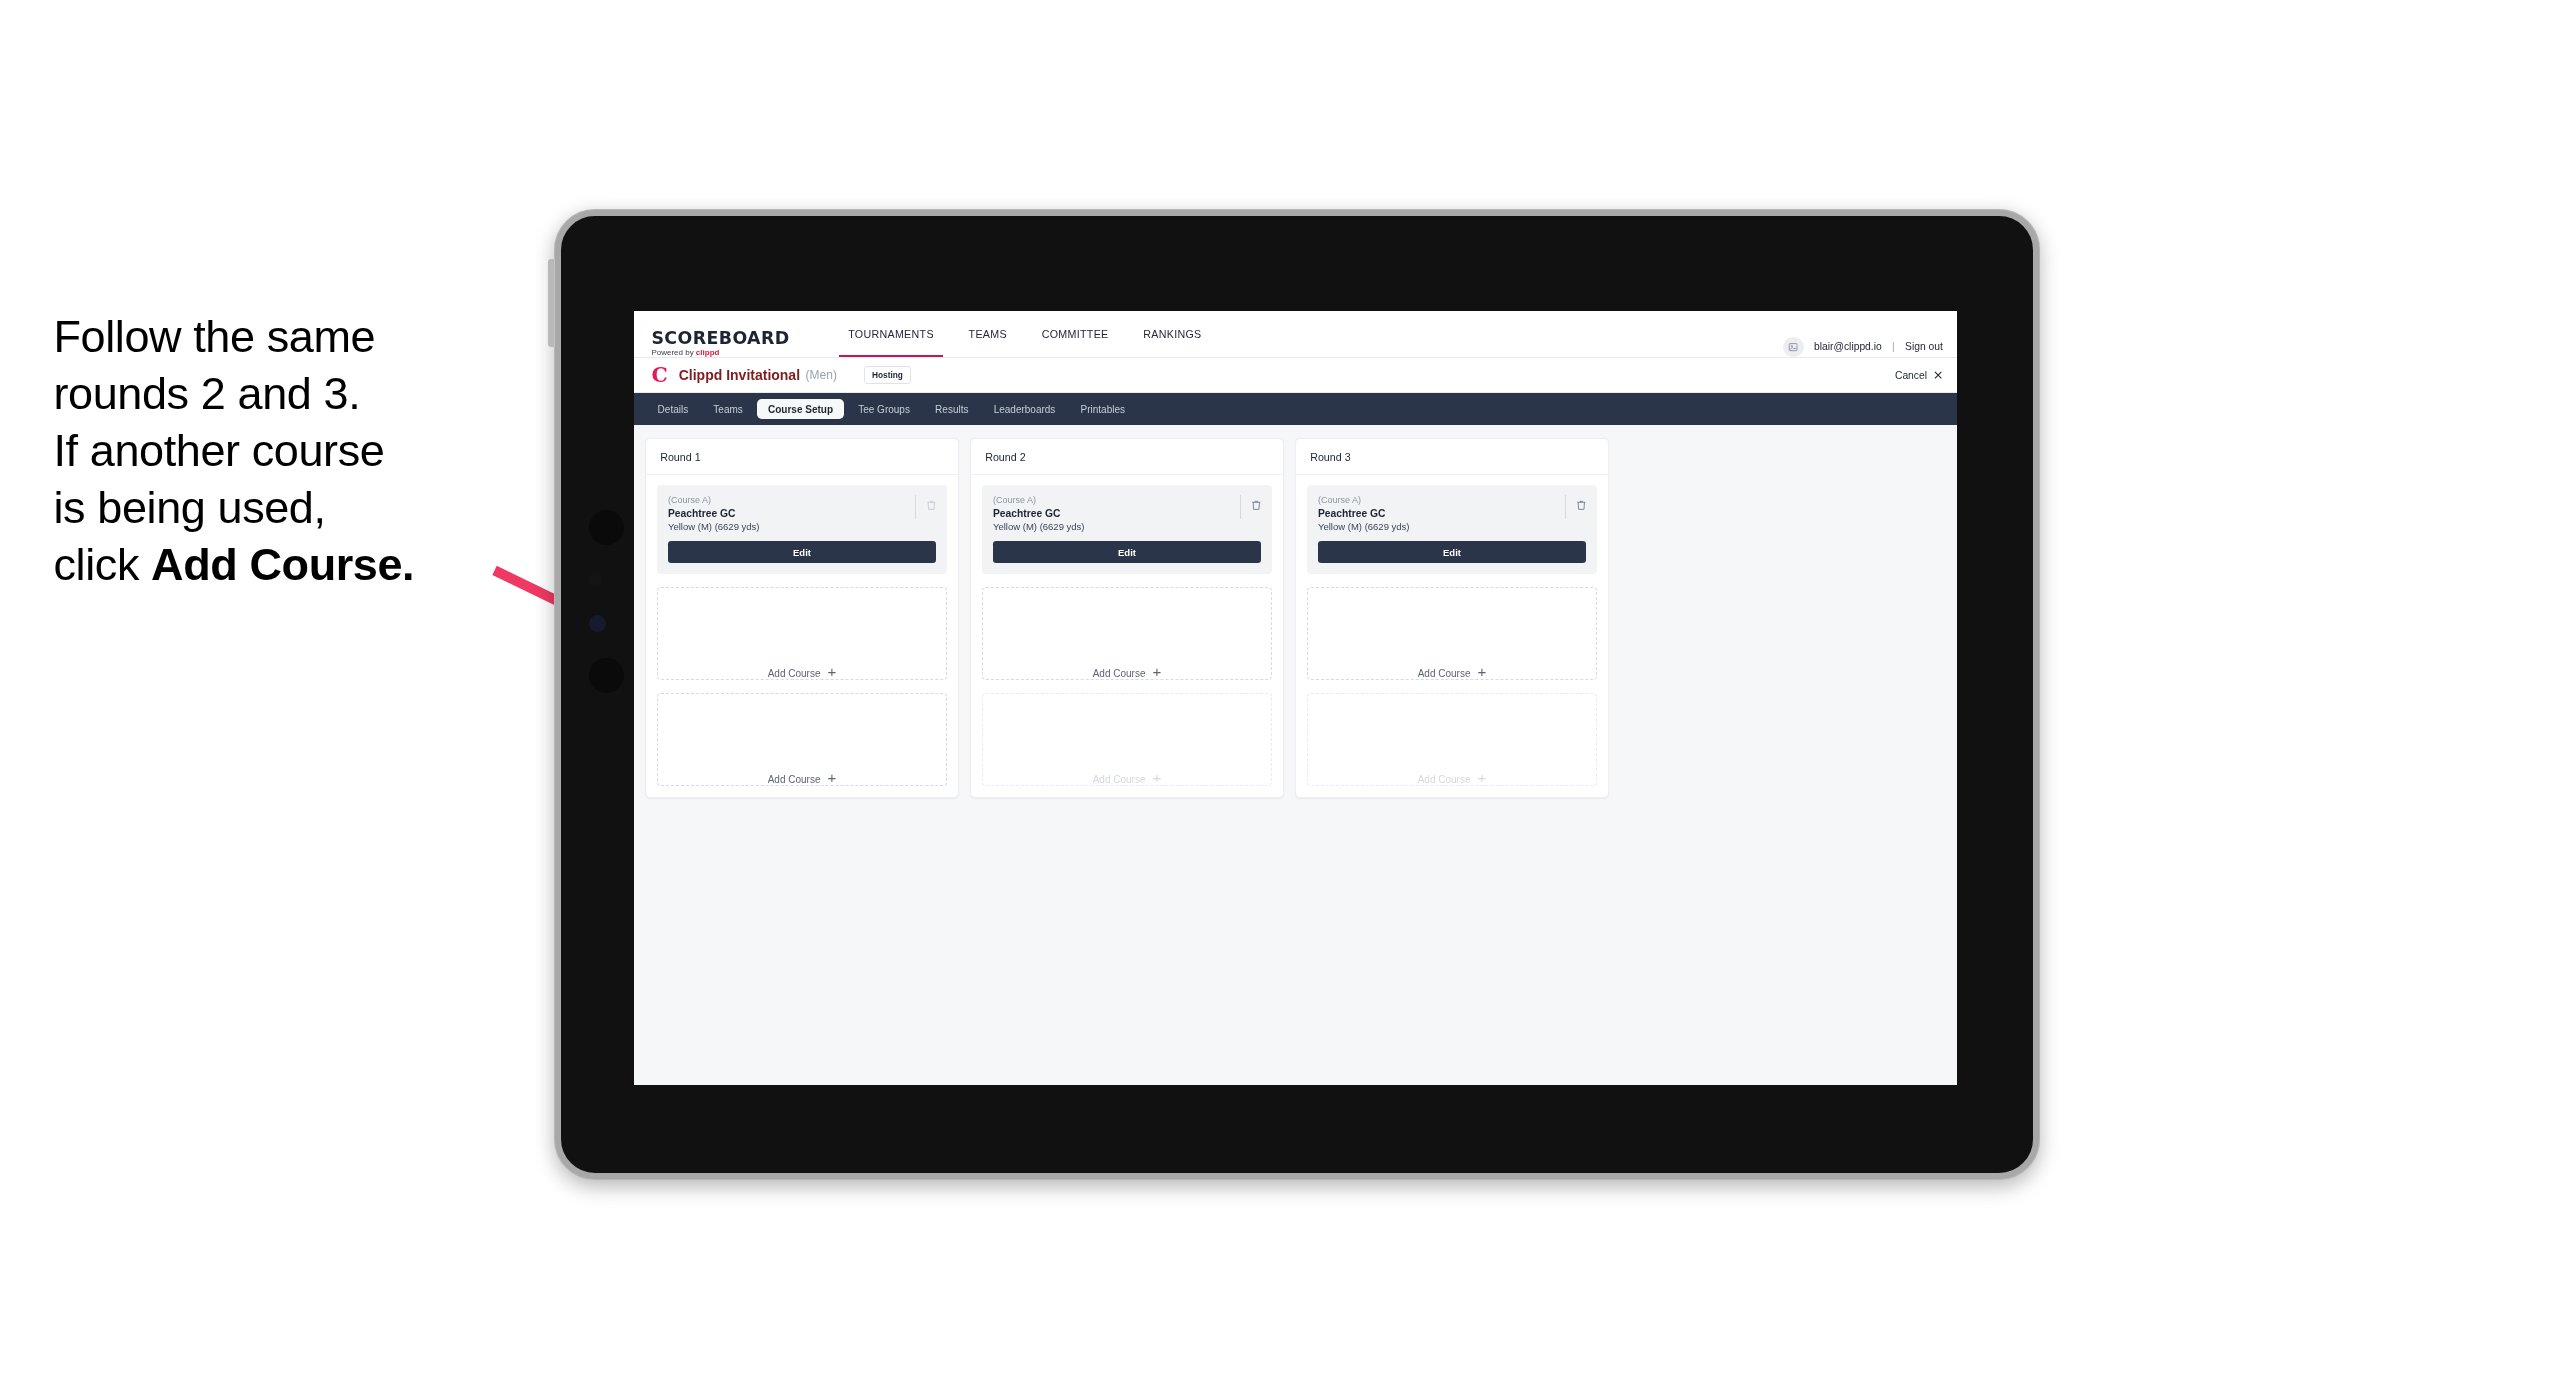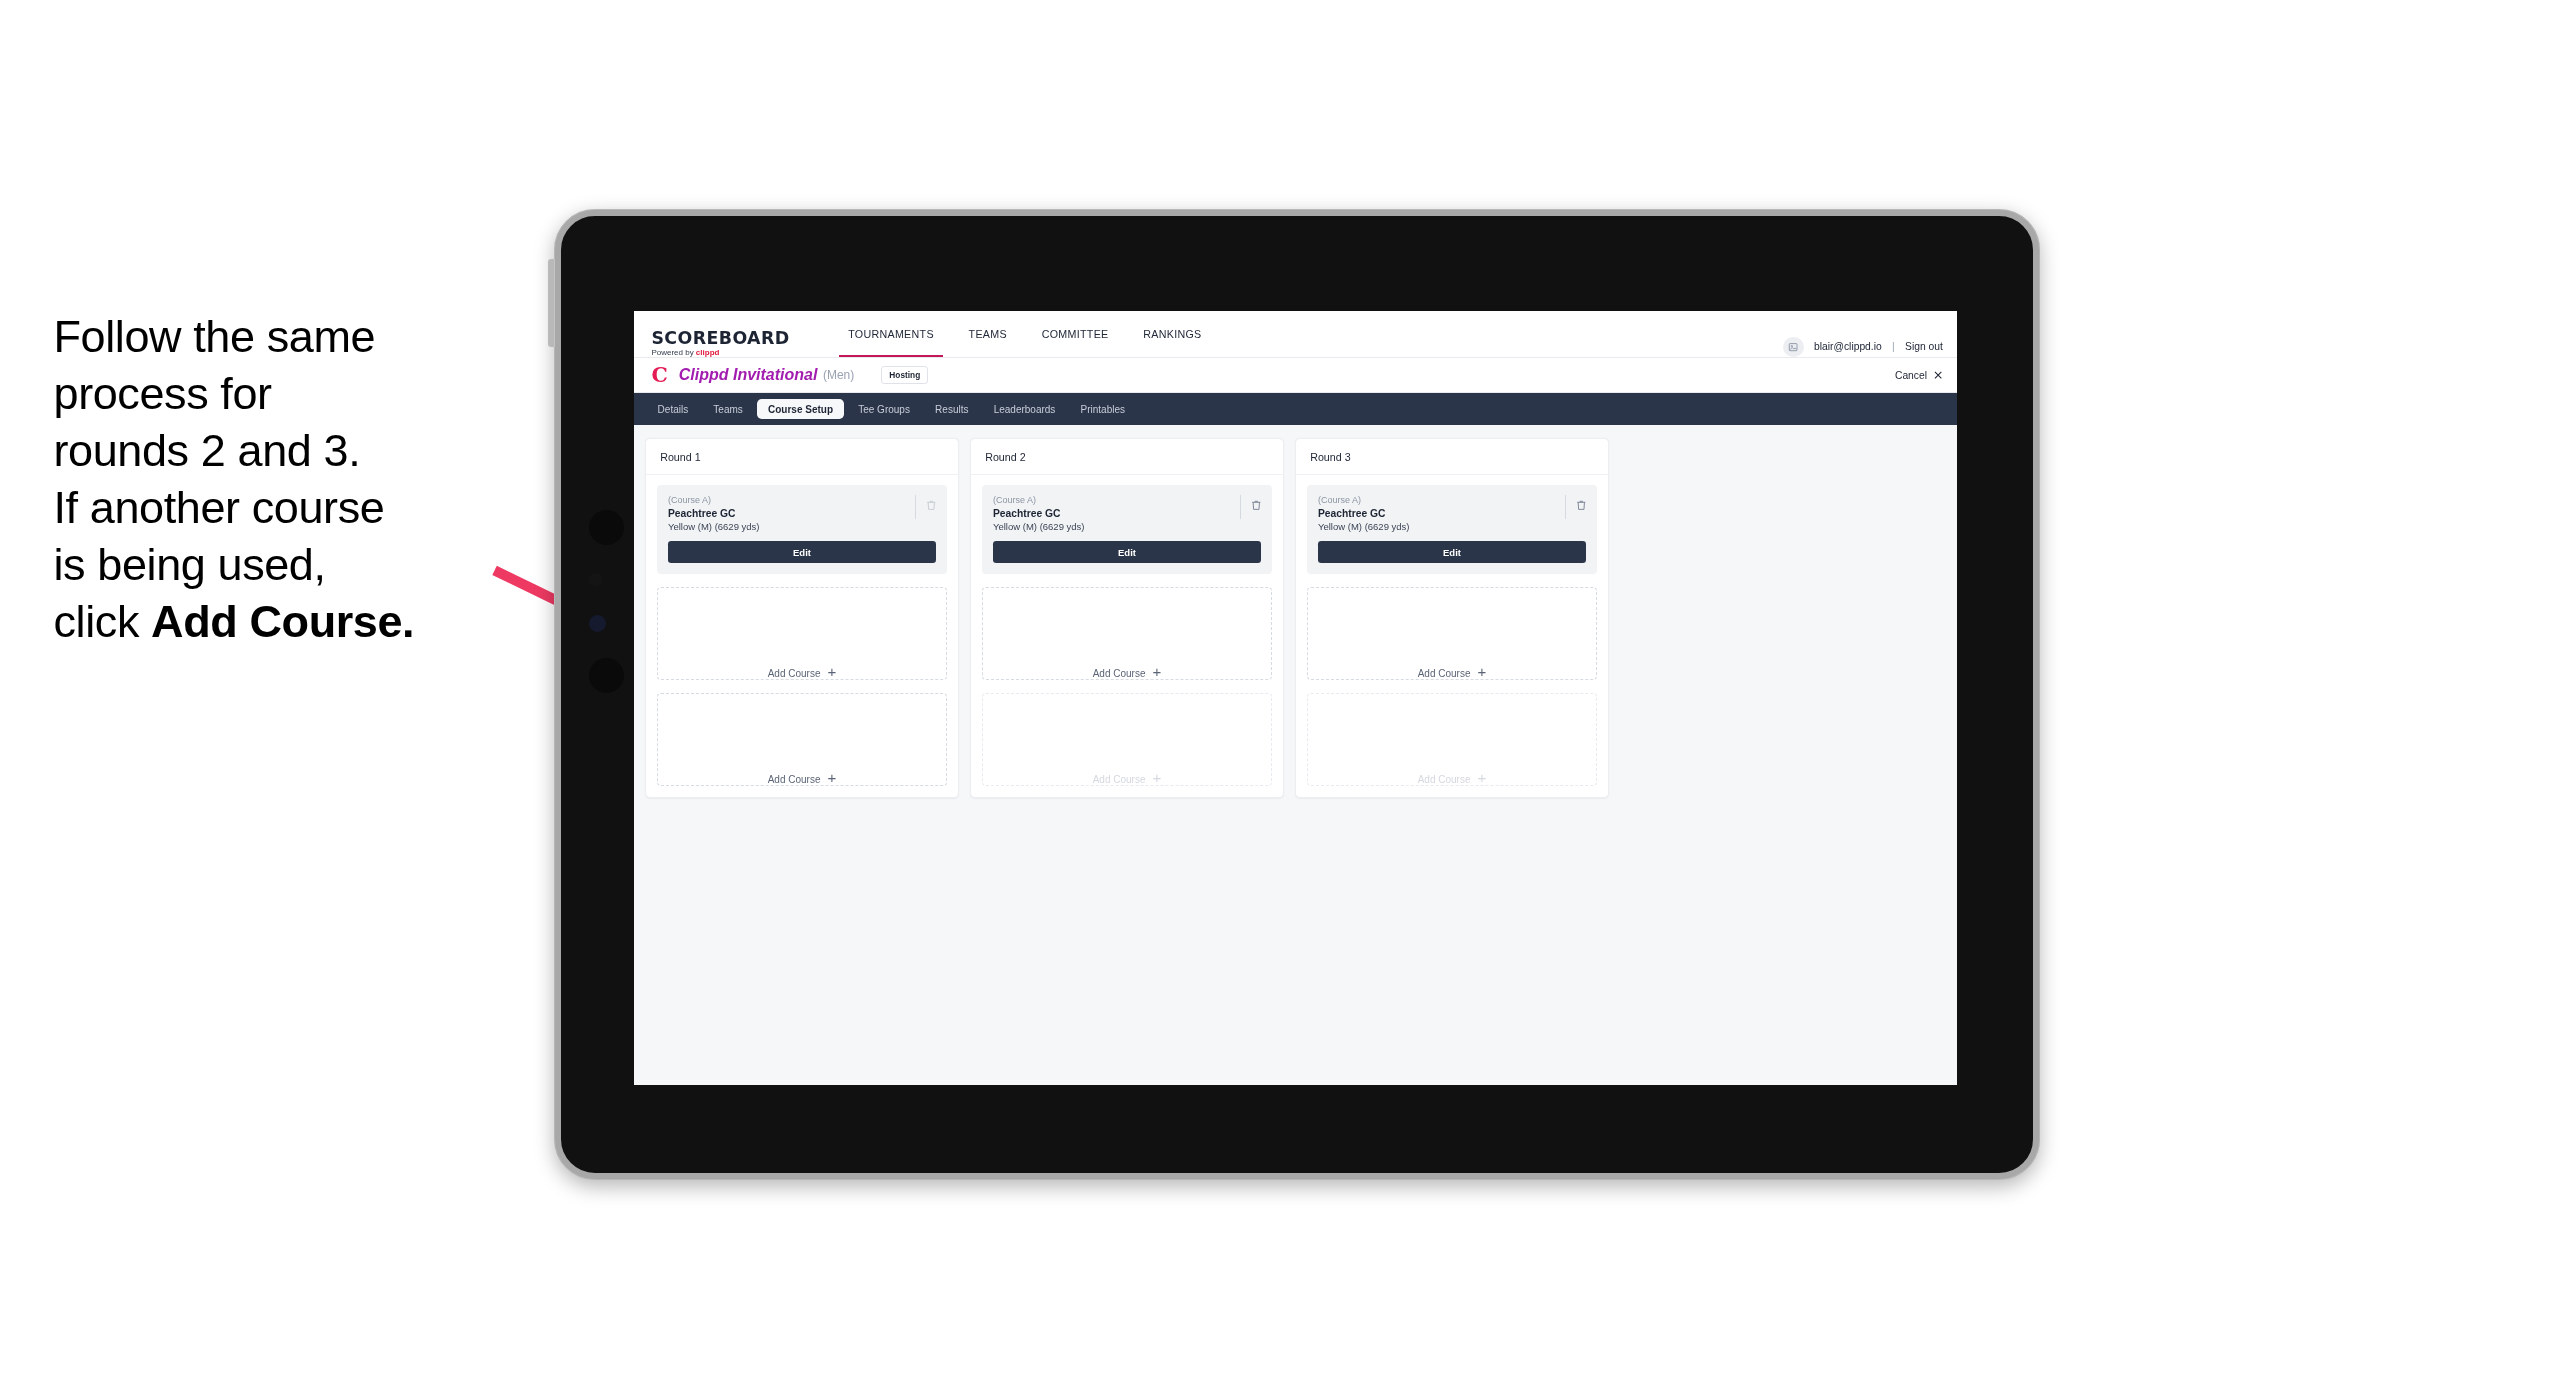--- a/index.html
+++ b/index.html
@@ -97,21 +97,21 @@
   
   .titlebar {
     height: 36px; background:#fff; border-top:0.8px solid #e8eaee;
     display:flex; align-items:center; padding: 0 14.2px 0 17.4px;
     border-bottom:0.8px solid #e8eaee;
   }
   .c-logo {
     font-family:"DejaVu Serif", serif; font-weight:700; font-size:20.5px;
     color:#e31c55; line-height:20.5px; margin-right:11px;
   }
-  .t-name { font-size:16px; color:#a21caf; font-weight:600;font-style:italic; }
+  .t-name { font-size:14px; color:#7f1d1d; font-weight:600; }
   .t-gender { font-size:12px; color:#9aa3b2; margin-left:5.5px; }
   .t-badge {
     margin-left:27px; font-size:8.3px; font-weight:700; color:#1d2433;
     border:0.8px solid #dfe2e8; border-radius:3.2px; padding:3.2px 7.1px; background:#fff;
   }
   .cancel { margin-left:auto; font-size:10.3px; color:#1d2433; display:flex; align-items:center; gap:5.5px; }
 
   
   .tabbar {
     height: 32px; background:#2b3549; display:flex; align-items:center;
@@ -157,21 +157,20 @@
   .add-card .plus { font-size:15px; line-height:1; font-weight:300; }
   .add-card.faded .plus { color:#d4d8df; }
 </style>
 </head>
 <body>
 
 <div id="stage">
 
   <div class="caption" id="caption">
       <span class="ln">Follow the same</span>
-      <span class="ln">process for</span>
       <span class="ln">rounds 2 and 3.</span>
       <span class="ln">If another course</span>
       <span class="ln">is being used,</span>
       <span class="ln">click <b>Add Course.</b></span>
     </div>
 
   <svg class="arrow-svg" viewBox="0 0 420 220">
     <path d="M26 32 L322 176" stroke="#ee3a63" stroke-width="13" fill="none" stroke-linecap="butt"></path>
     <polygon points="330,120 372,186 298,172" fill="#ee3a63"></polygon>
   </svg>

